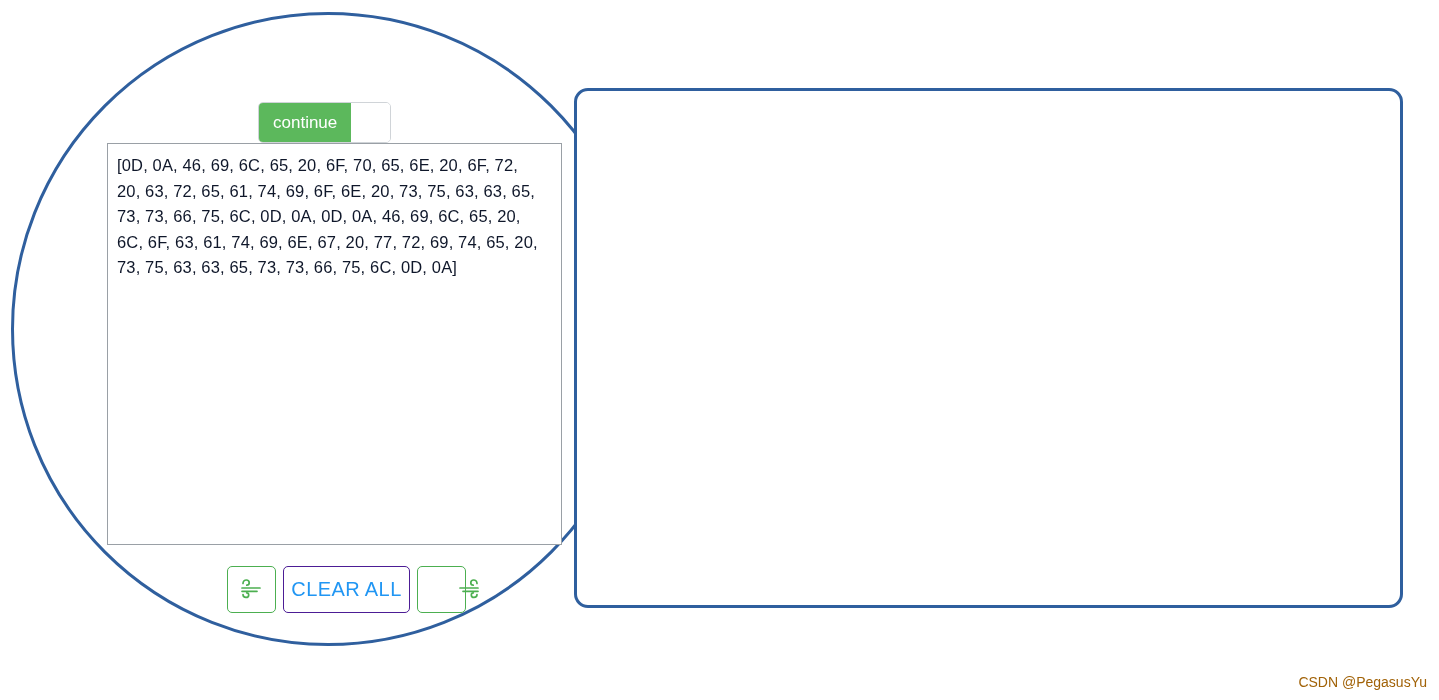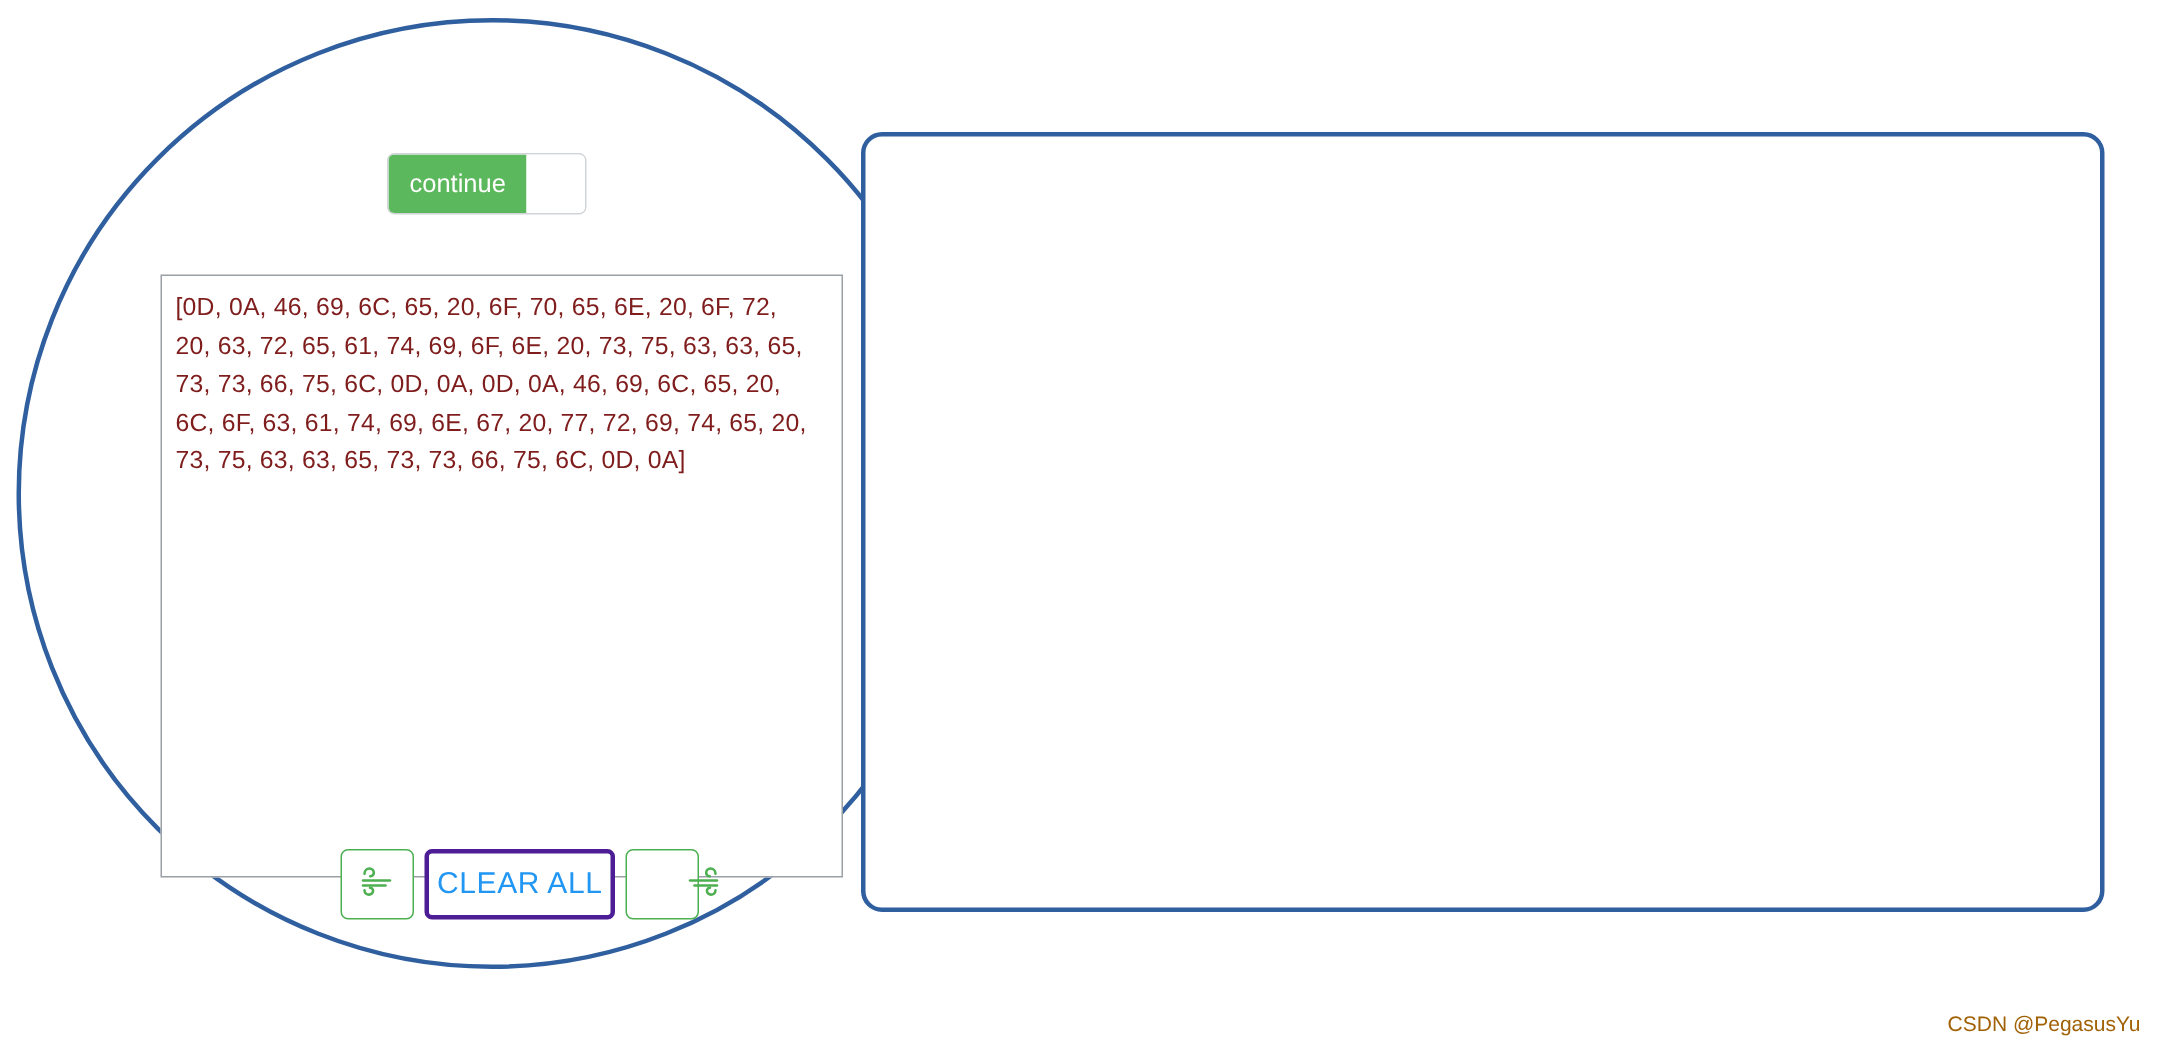--- a/index.html
+++ b/index.html
@@ -97,25 +97,24 @@
     left: 107px;
     top: 143px;
     width: 455px;
     height: 402px;
     border: 1px solid #9aa0a6;
     background: #ffffff;
     box-sizing: border-box;
     padding: 9px 20px 0 9px;
     font-size: 16.5px;
     line-height: 25.5px;
-    color: #7f1d1d;
+    color: #0f172a;
     letter-spacing: 0.15px;
     overflow: hidden;
     word-break: break-word;
-    margin-top: 40px;
   }
 
   .icon-btn-outline {
     position: absolute;
     width: 49px;
     height: 47px;
     border: 1px solid #4caf50;
     border-radius: 5px;
     background: #ffffff;
     box-sizing: border-box;
@@ -125,21 +124,21 @@
   }
   #wind-left-btn  { left: 227px; top: 566px; }
   #wind-right-btn { left: 417px; top: 566px; }
 
   #clear-all-btn {
     position: absolute;
     left: 283px;
     top: 566px;
     width: 127px;
     height: 47px;
-    border: 3px solid #4c1d95;
+    border: 1px solid #4c1d95;
     border-radius: 5px;
     background: #ffffff;
     color: #2196f3;
     font-size: 20px;
     display: flex;
     align-items: center;
     justify-content: center;
     letter-spacing: 0.4px;
     box-sizing: border-box;
   }

